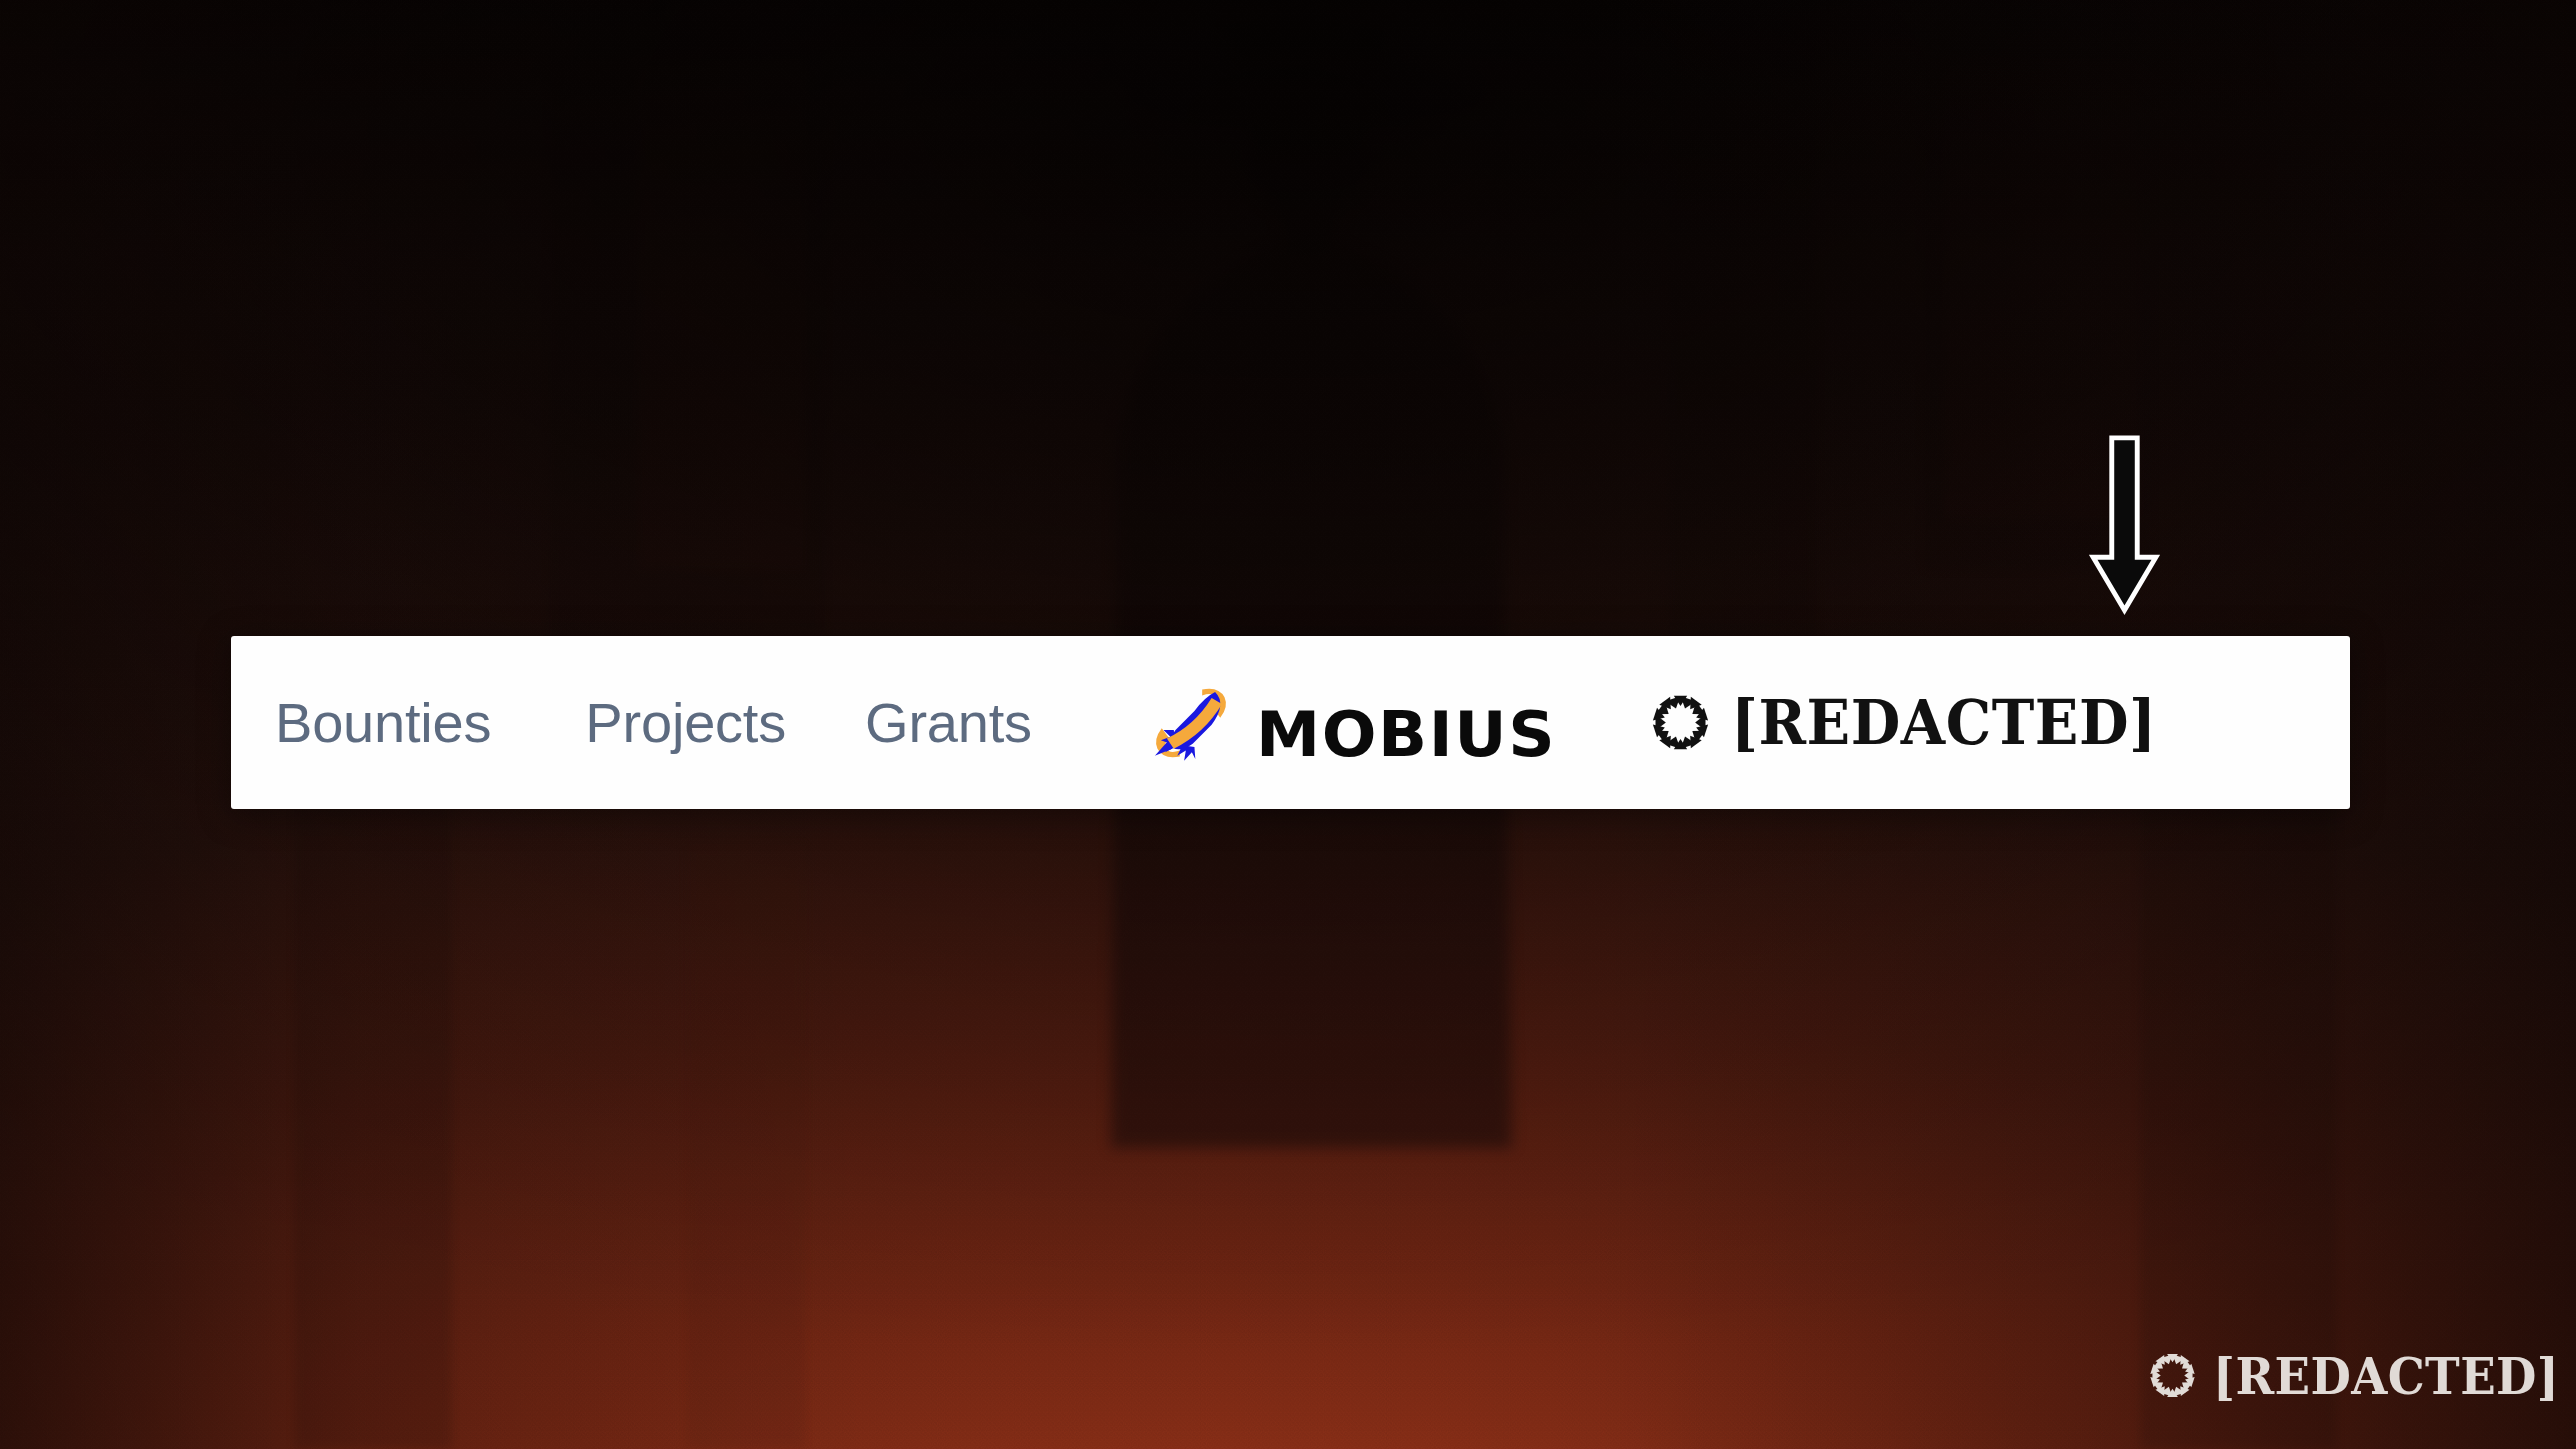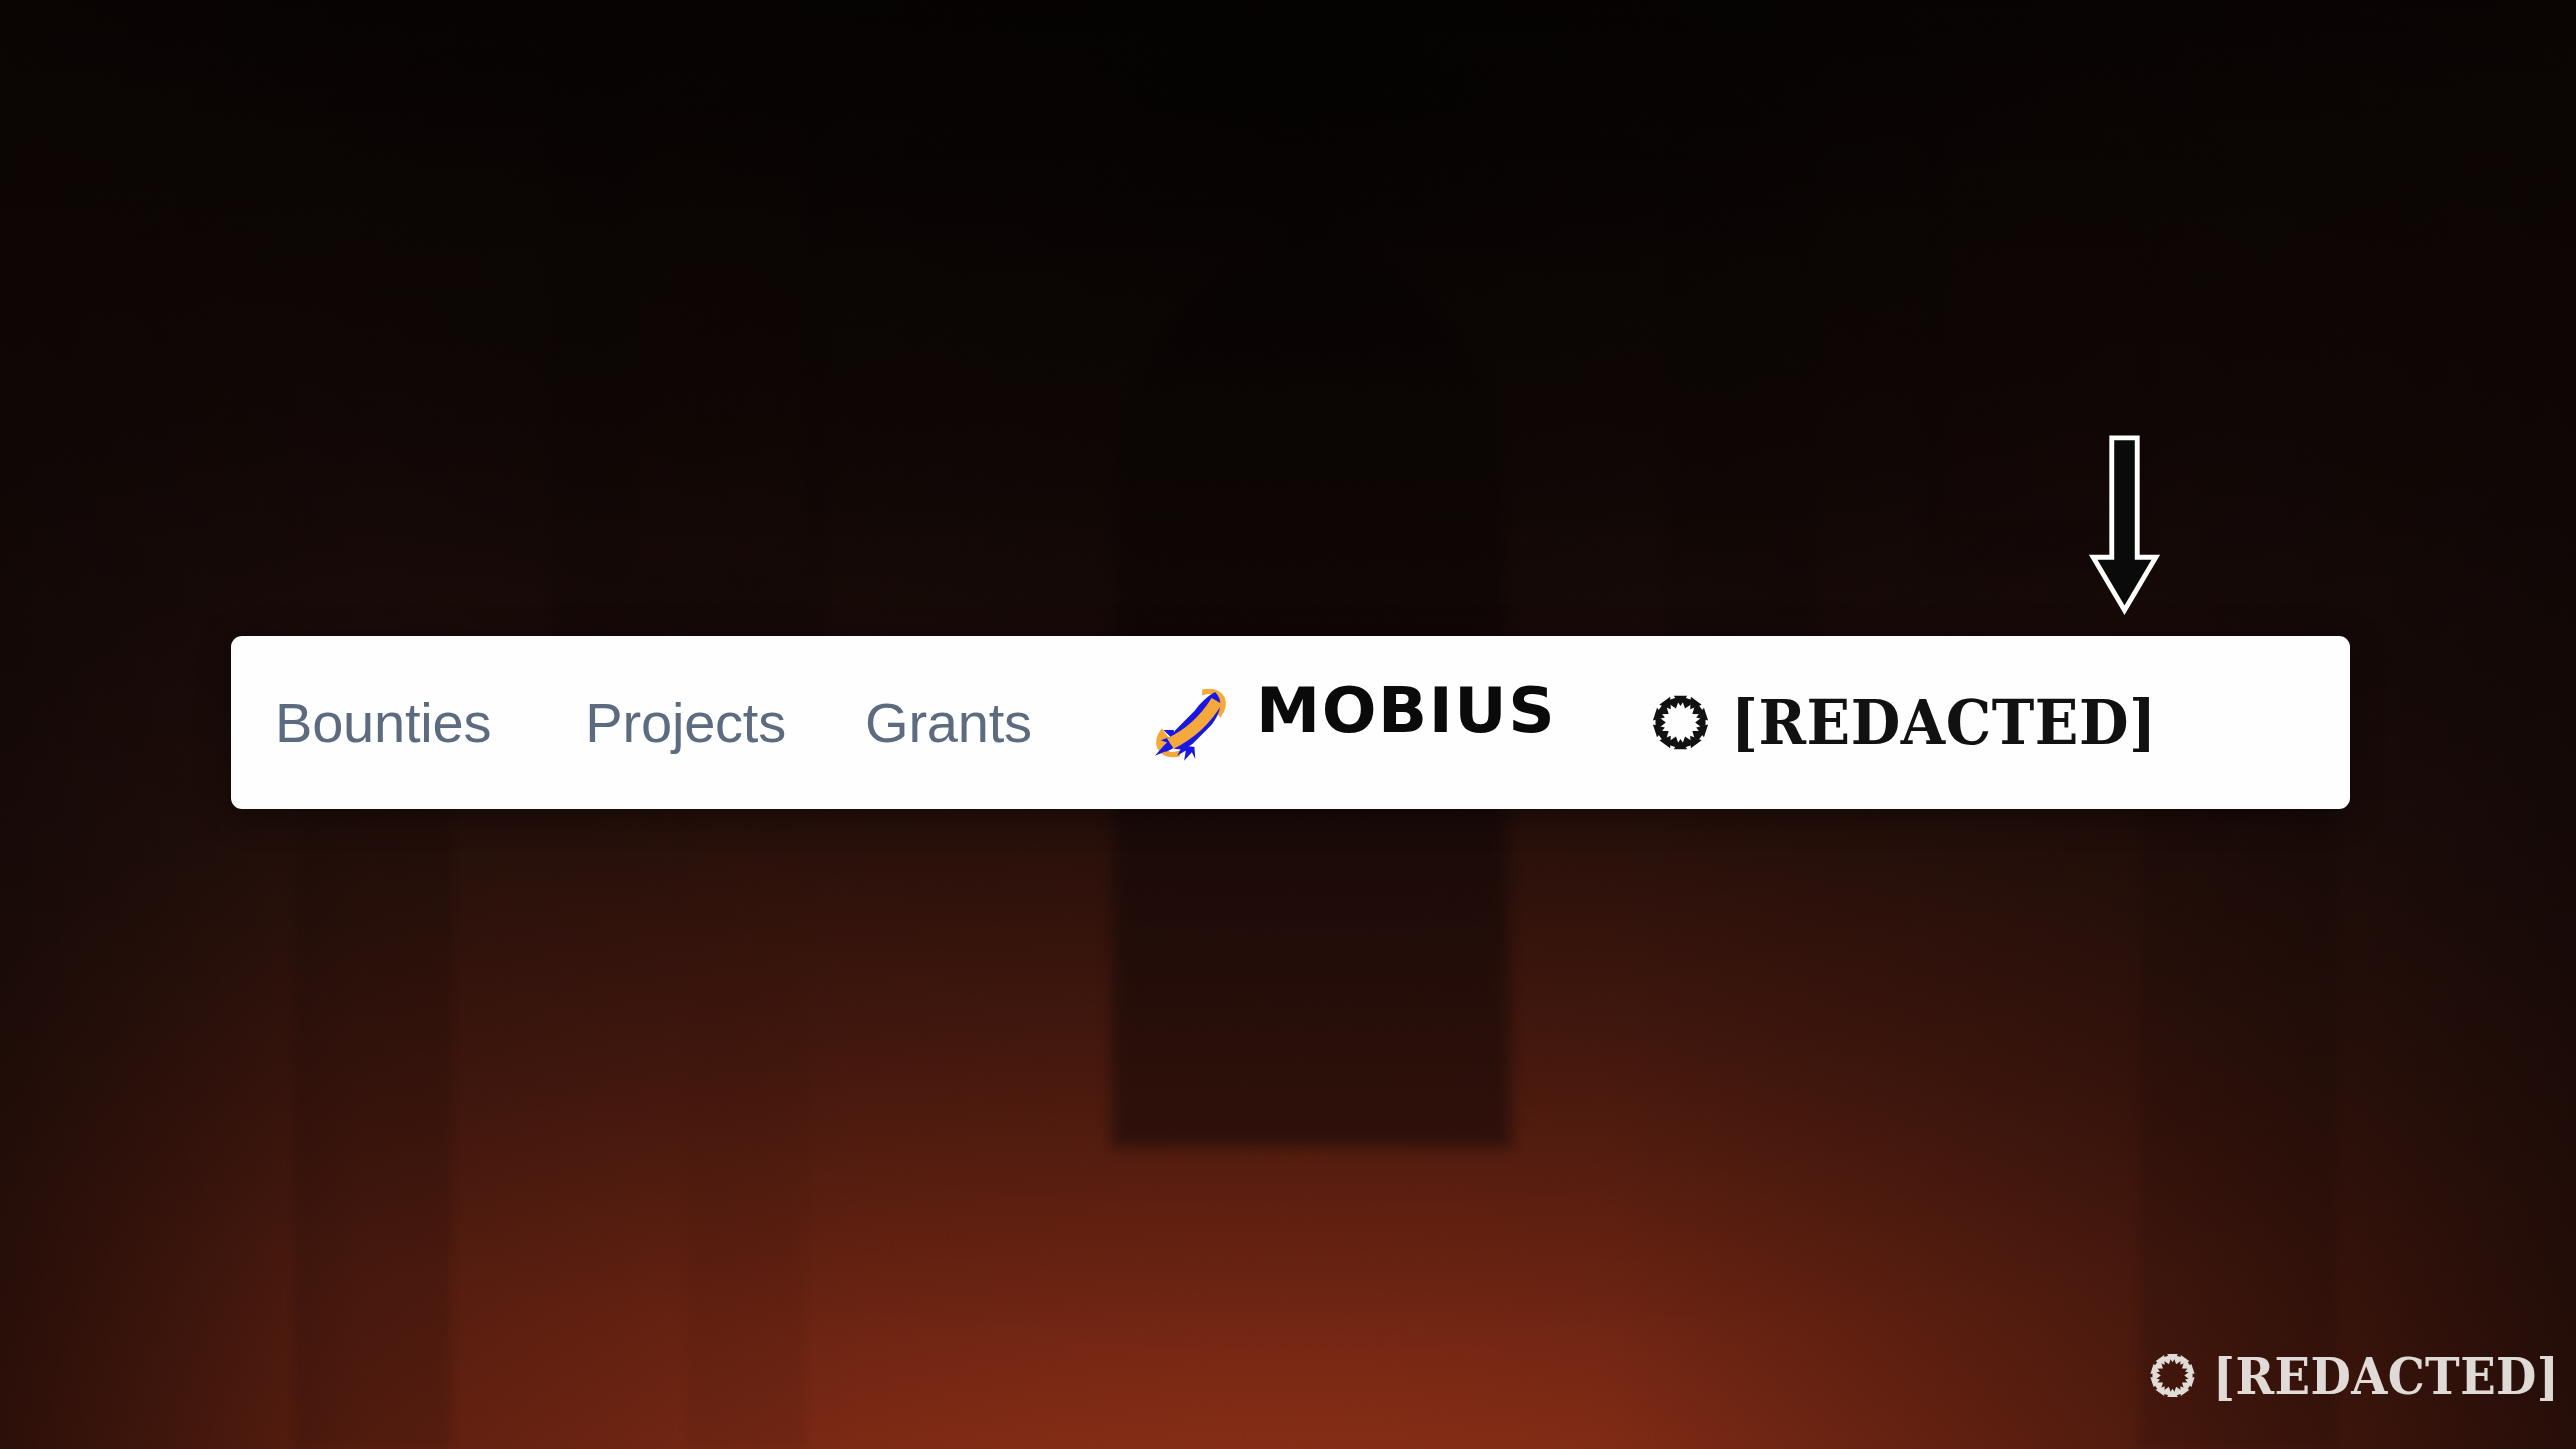--- a/index.html
+++ b/index.html
@@ -74,21 +74,21 @@
   }
 
   
   .navbar {
     position: absolute;
     left: 231px;
     top: 636px;
     width: 2119px;
     height: 173px;
     background: #fefefe;
-    border-radius: 11px;
+    border-radius: 3px;
     box-shadow: 0 5.9px 33px rgba(0,0,0,0.38);
     display: flex;
     align-items: center;
     padding-left: 44px;
     box-sizing: border-box;
   }
   .nav-link {
     color: #5d6b80;
     font-size: 56px;
     line-height: 1;
@@ -98,21 +98,21 @@
     text-decoration: none;
   }
   .nav-gap-1 { width: 94px; flex: none; }
   .nav-gap-2 { width: 79px; flex: none; }
   .nav-gap-3 { width: 116px; flex: none; }
   .nav-gap-4 { width: 106px; flex: none; }
 
   
   .brand-mobius {
     display: flex;
-    align-items: flex-start;
+    align-items: flex-end;
     cursor: pointer;
     white-space: nowrap;
   }
   .rocket-icon { width: 86px; height: 86px; flex: none; }
   .mobius-word {
     margin-left: 21.6px;
     font-family: "DejaVu Sans", sans-serif;
     font-size: 62px;
     font-weight: 700;
     letter-spacing: 1.5px;

